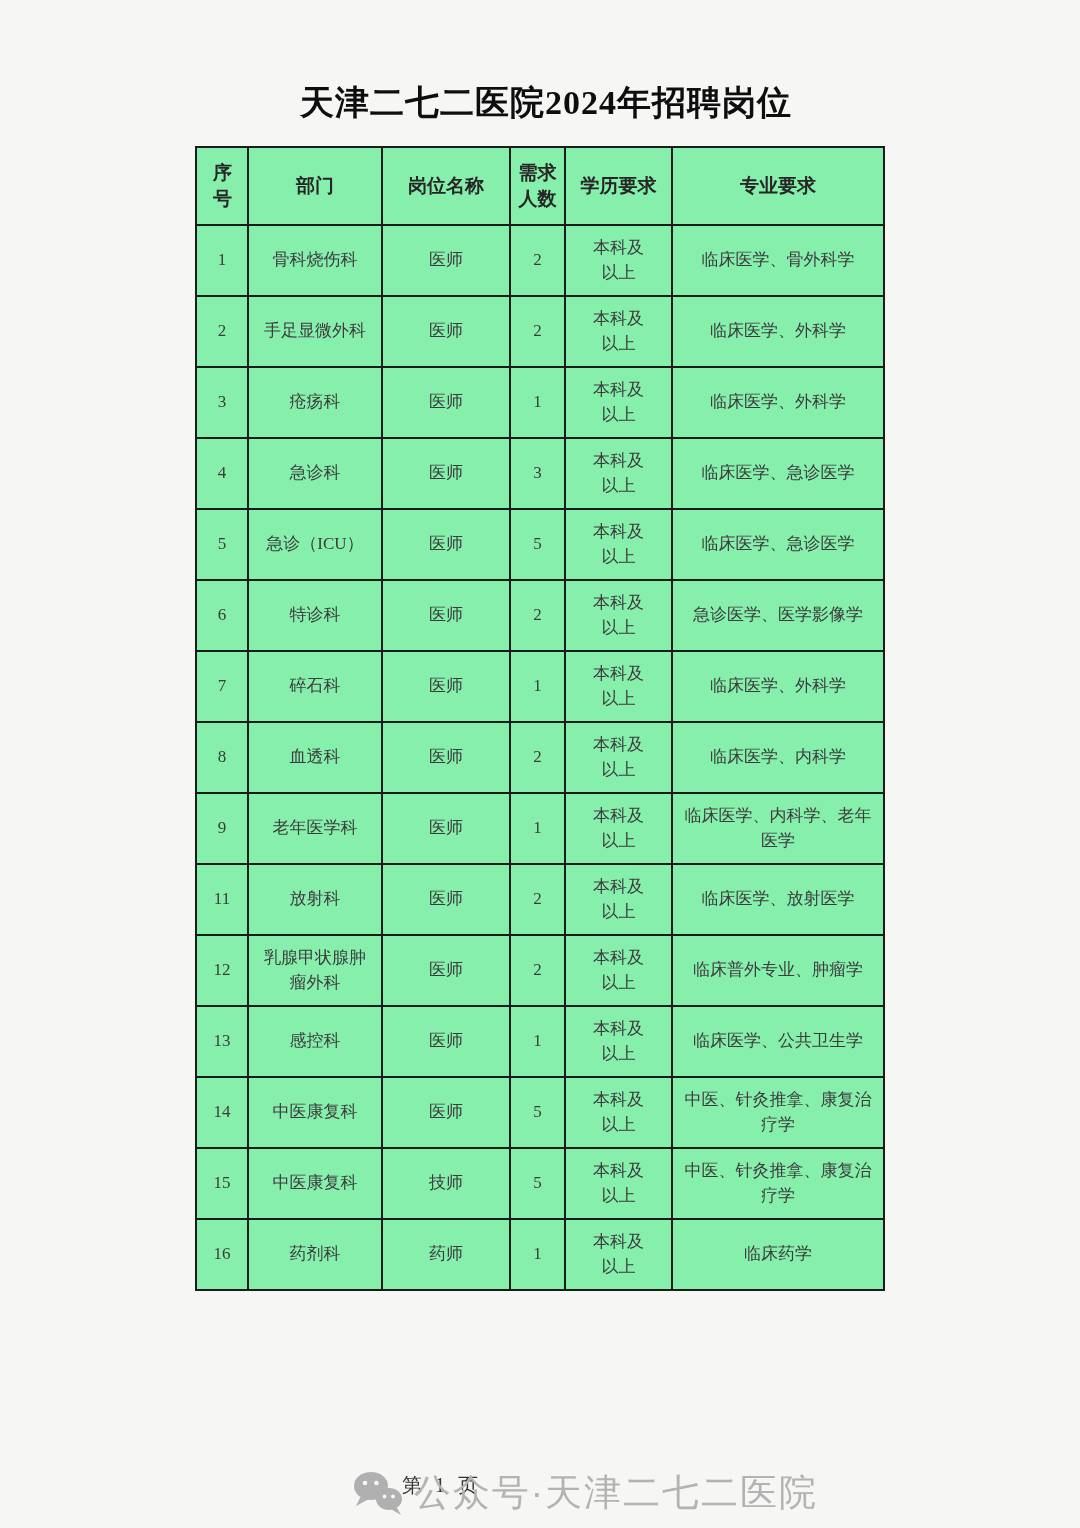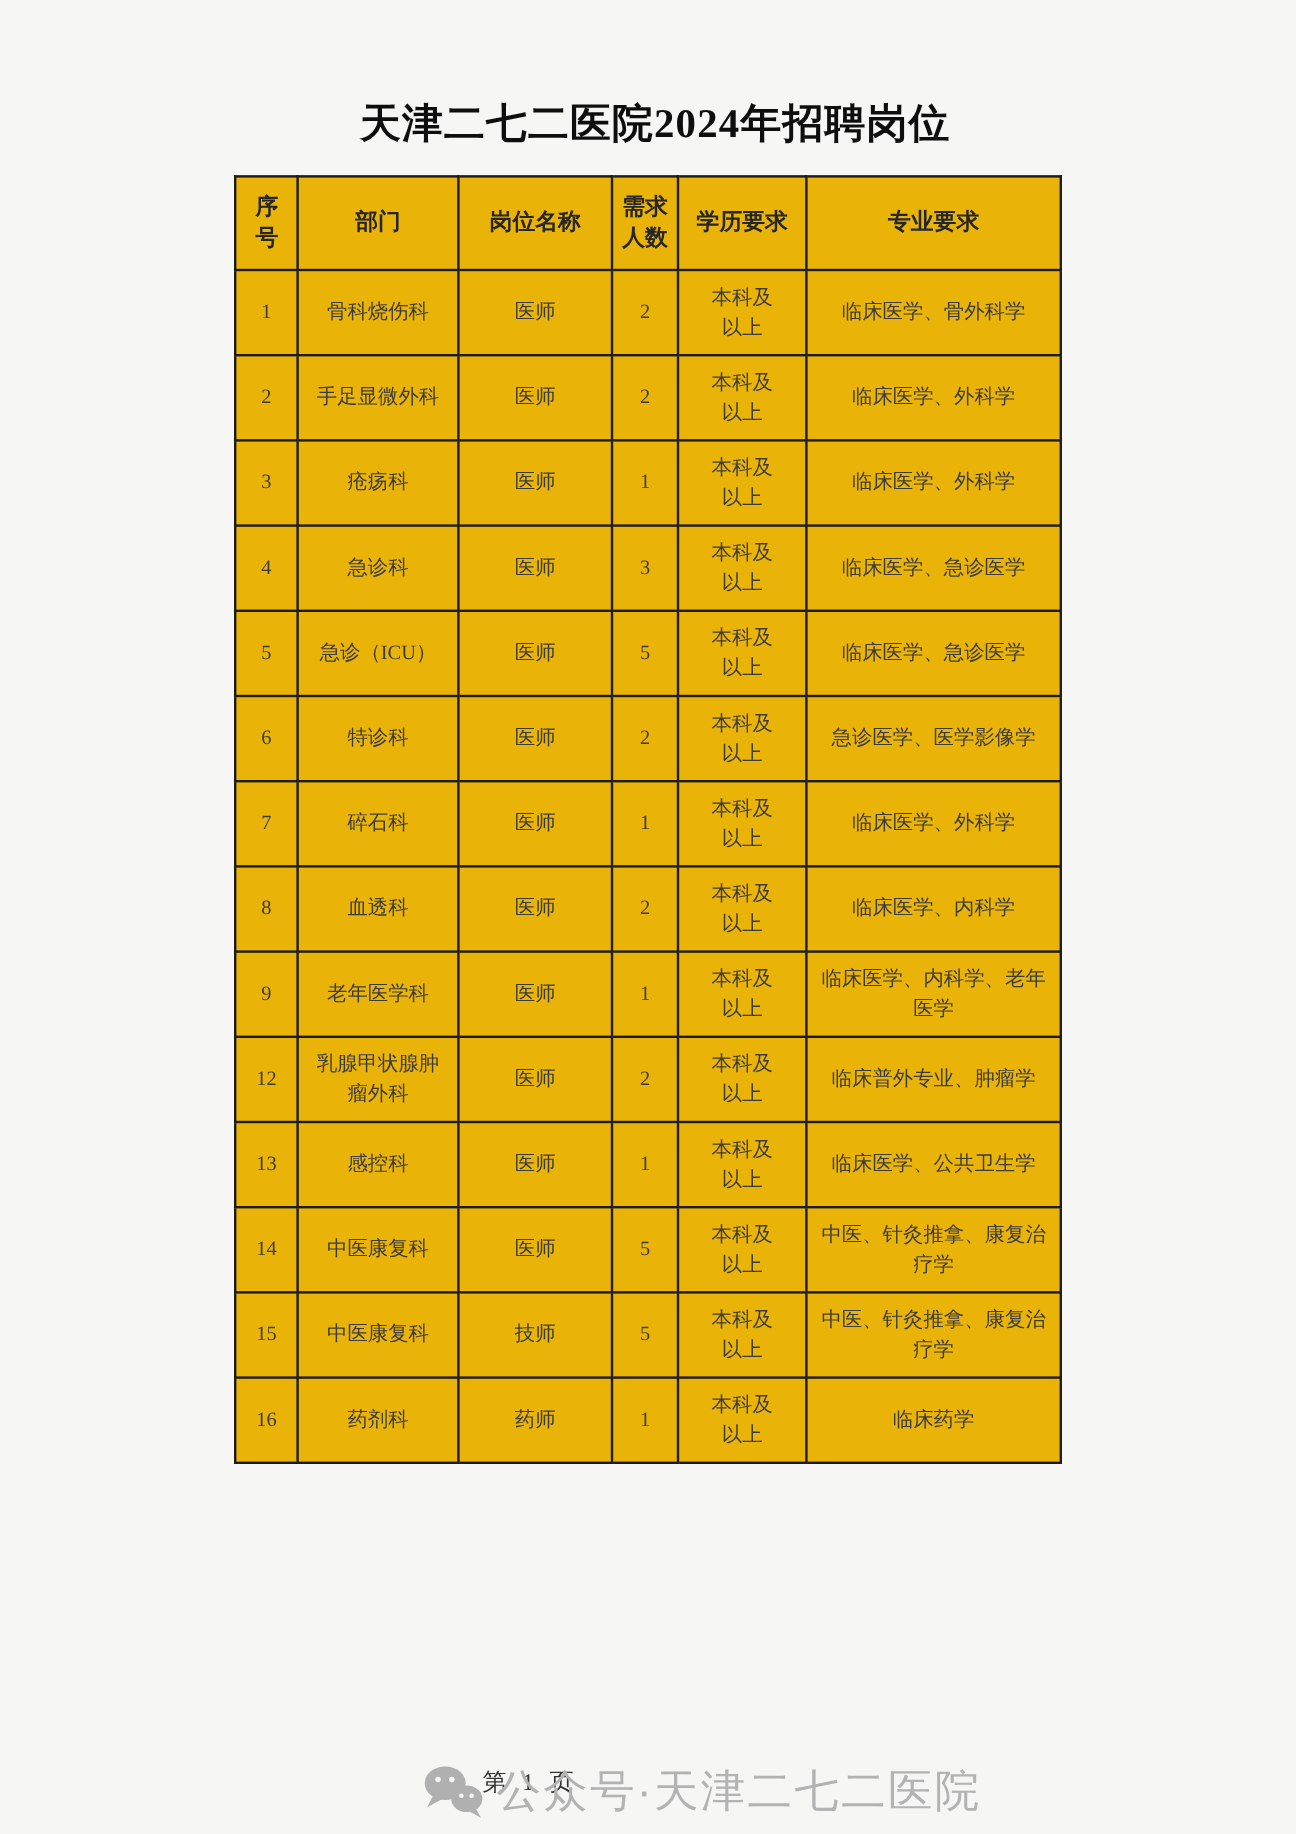--- a/index.html
+++ b/index.html
@@ -22,21 +22,21 @@
     color: #0e0e0e;
     letter-spacing: 1px;
     font-family: "Liberation Serif", serif;
     padding-left: 12px;
   }
   table.recruit {
     border-collapse: collapse;
     margin: 20px auto 0 auto;
     width: 688px;
     table-layout: fixed;
-    background: #eab308;
+    background: #86efac;
   }
   table.recruit th, table.recruit td {
     border: 2px solid #1c1c1c;
     text-align: center;
     vertical-align: middle;
     color: #3c3c3c;
     font-size: 17px;
     line-height: 1.45;
     padding: 2px 10px;
     word-break: normal;
@@ -185,20 +185,28 @@
   </tr>
       <tr>
     <td>9</td>
     <td>老年医学科</td>
     <td>医师</td>
     <td>1</td>
     <td>本科及以上</td>
     <td>临床医学、内科学、老年医学</td>
   </tr>
       <tr>
+    <td>11</td>
+    <td>放射科</td>
+    <td>医师</td>
+    <td>2</td>
+    <td>本科及以上</td>
+    <td>临床医学、放射医学</td>
+  </tr>
+      <tr>
     <td>12</td>
     <td>乳腺甲状腺肿瘤外科</td>
     <td>医师</td>
     <td>2</td>
     <td>本科及以上</td>
     <td>临床普外专业、肿瘤学</td>
   </tr>
       <tr>
     <td>13</td>
     <td>感控科</td>

